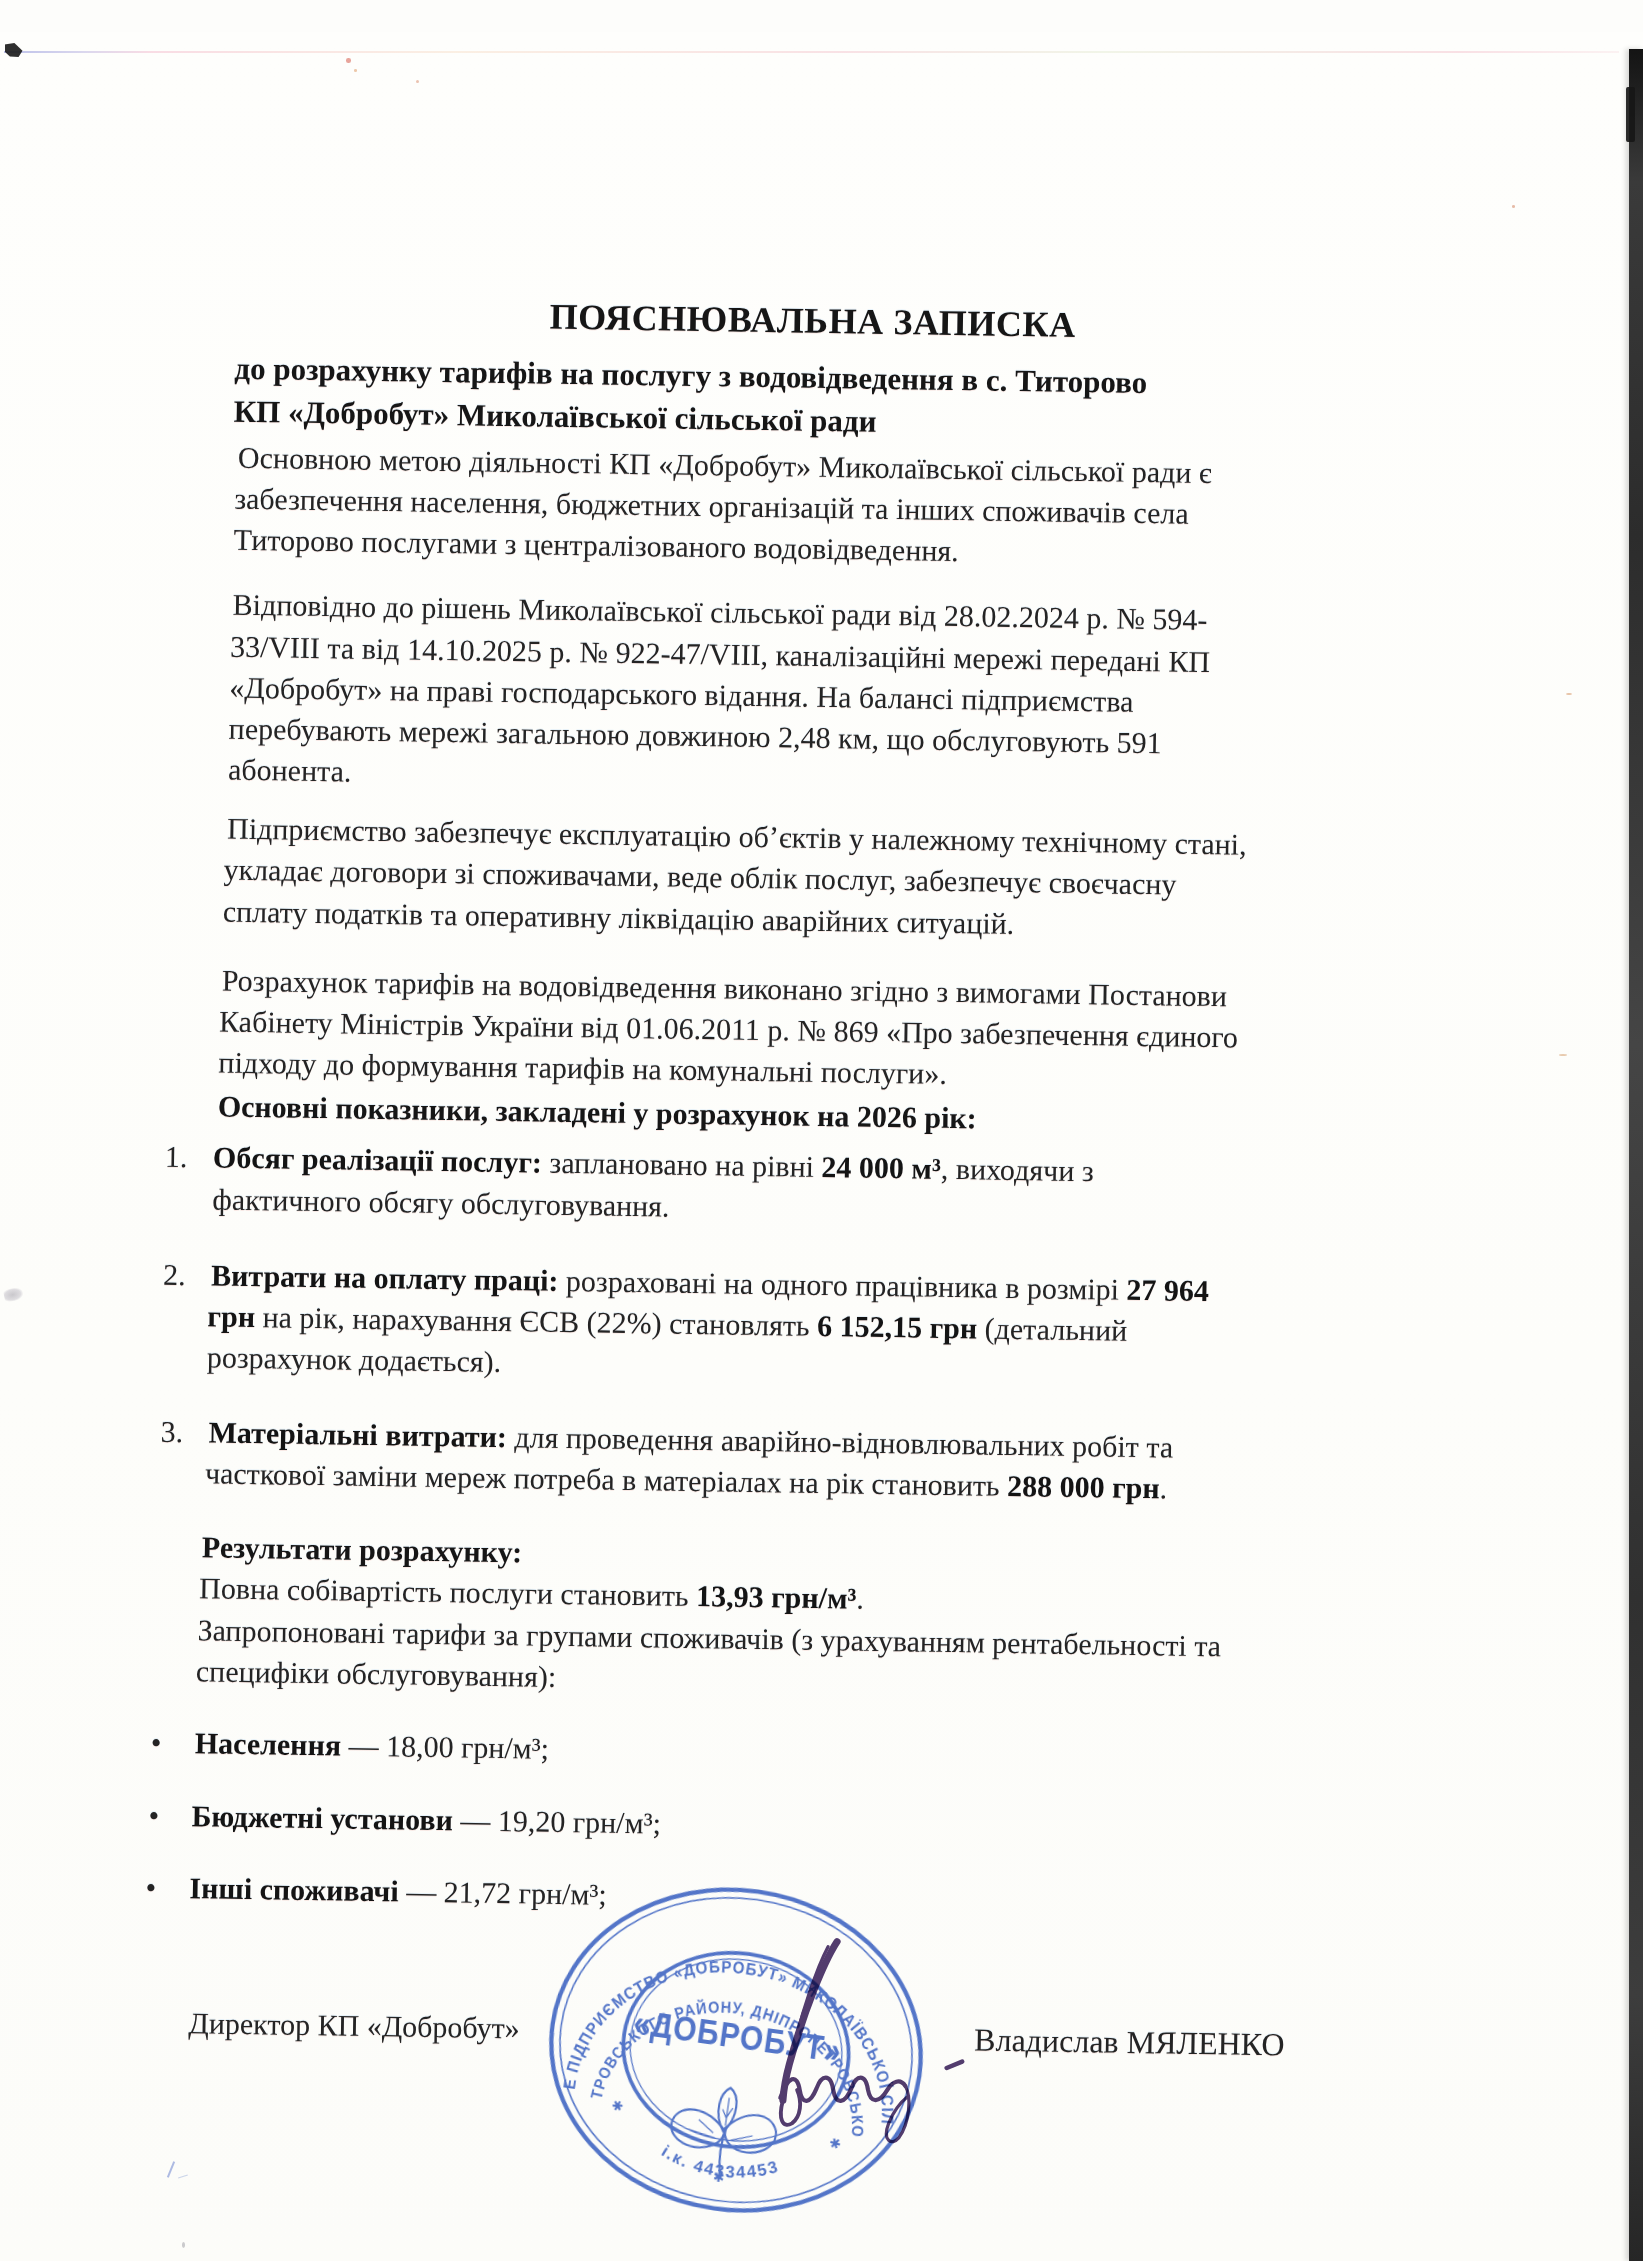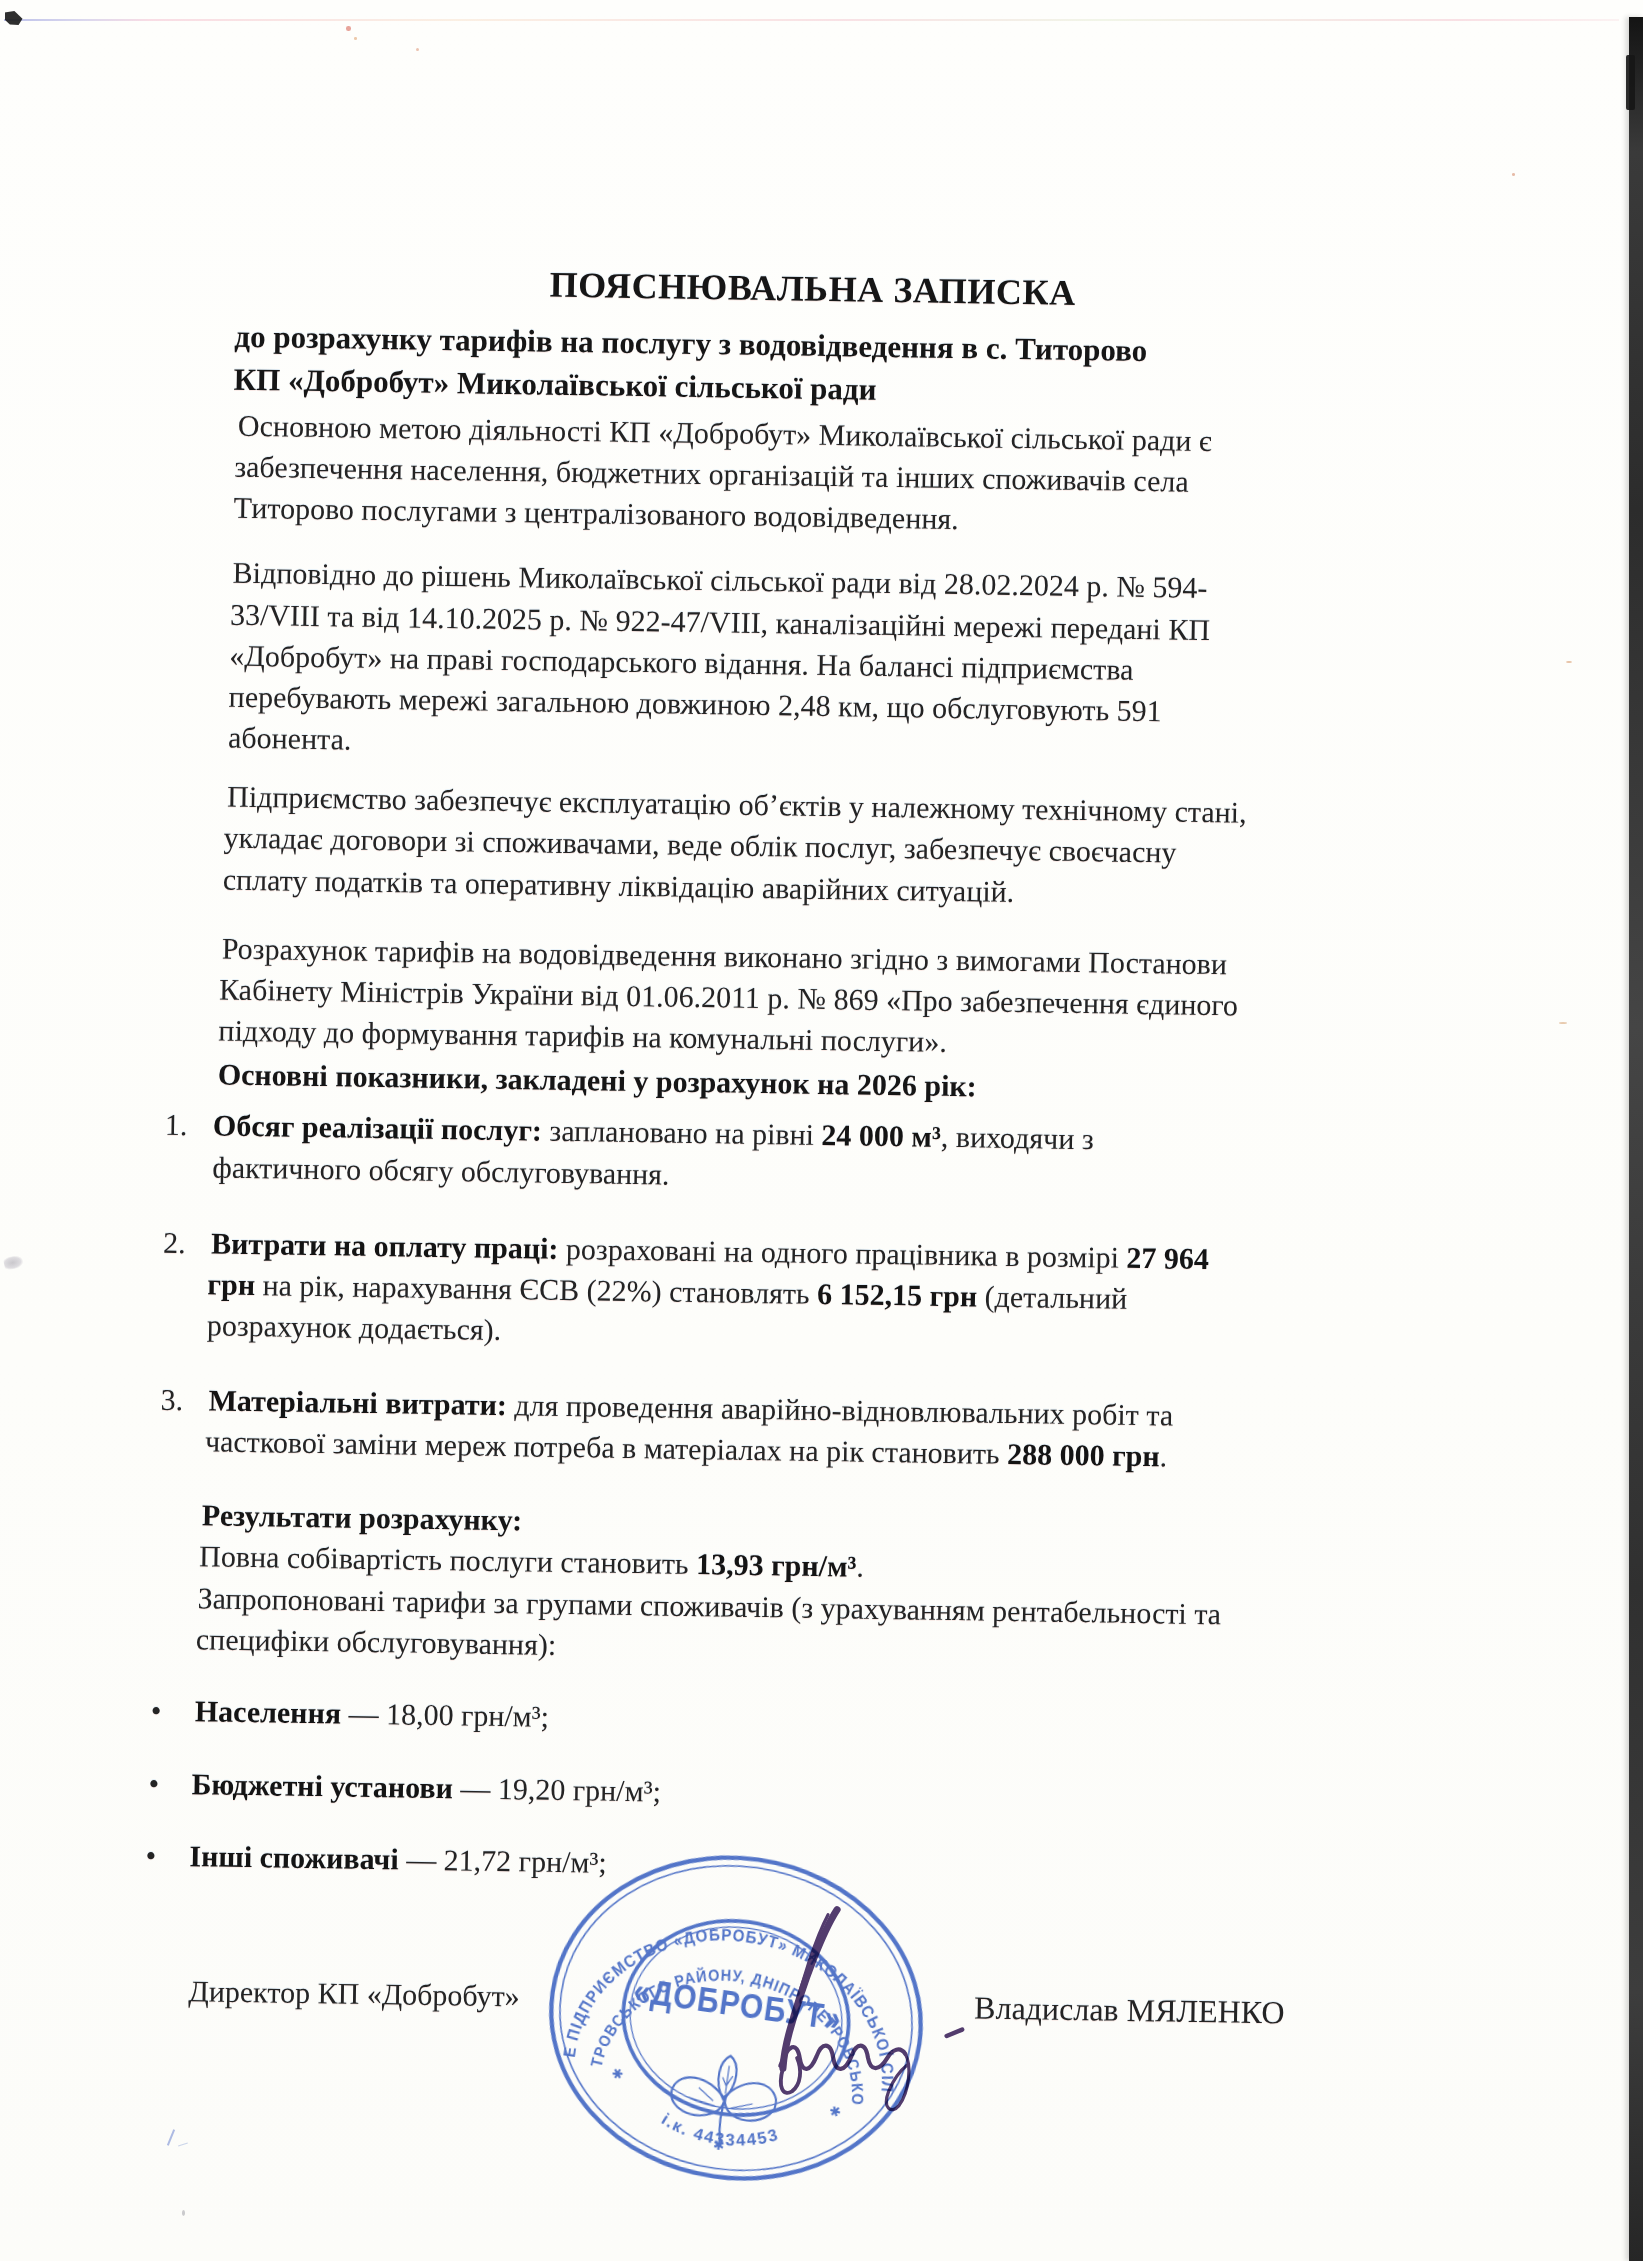--- a/index.html
+++ b/index.html
@@ -1,21 +1,21 @@
 <!DOCTYPE html>
 <html lang="uk" style="--stamp-blue: #3c63c6; --signature-ink: #4a3168; --text-ink: #242424; --scan-edge: #2f2f2f;font-size:10.3px"><head>
 <meta charset="utf-8">
 <style>
   html,body{margin:0;padding:0;}
   body{
     width:1644px;height:2261px;position:relative;overflow:hidden;
     background:#fdfdfb;
     font-family:"Liberation Serif", serif;
   }
-  .page{position:absolute;inset:0;background:linear-gradient(180deg,#fefefc 0%,#fdfdfa 60%,#fcfcf9 100%);}
+  .page{position:absolute;inset:0;background:linear-gradient(180deg,#fefefc 0%,#fdfdfa 60%,#fcfcf9 100%);margin-top:32px;}
 
   
   .top-scan-line{position:absolute;left:3.9px;top:19.3px;width:1615px;height:1.9px;opacity:.75;
     background:linear-gradient(90deg,
       rgba(120,130,215,.65) 0%, rgba(150,140,210,.45) 5%,
       rgba(240,165,190,.50) 9%, rgba(243,205,170,.40) 28%,
       rgba(238,170,185,.45) 52%, rgba(205,220,175,.35) 68%,
       rgba(240,175,190,.5) 90%, rgba(240,190,200,.25) 100%);}
   .corner-mark{position:absolute;left:4.5px;top:11px;width:18px;height:14px;background:#1d1d1d;
     clip-path:polygon(0 10%,55% 0,100% 55%,78% 100%,30% 96%,0 60%);opacity:.92;}

